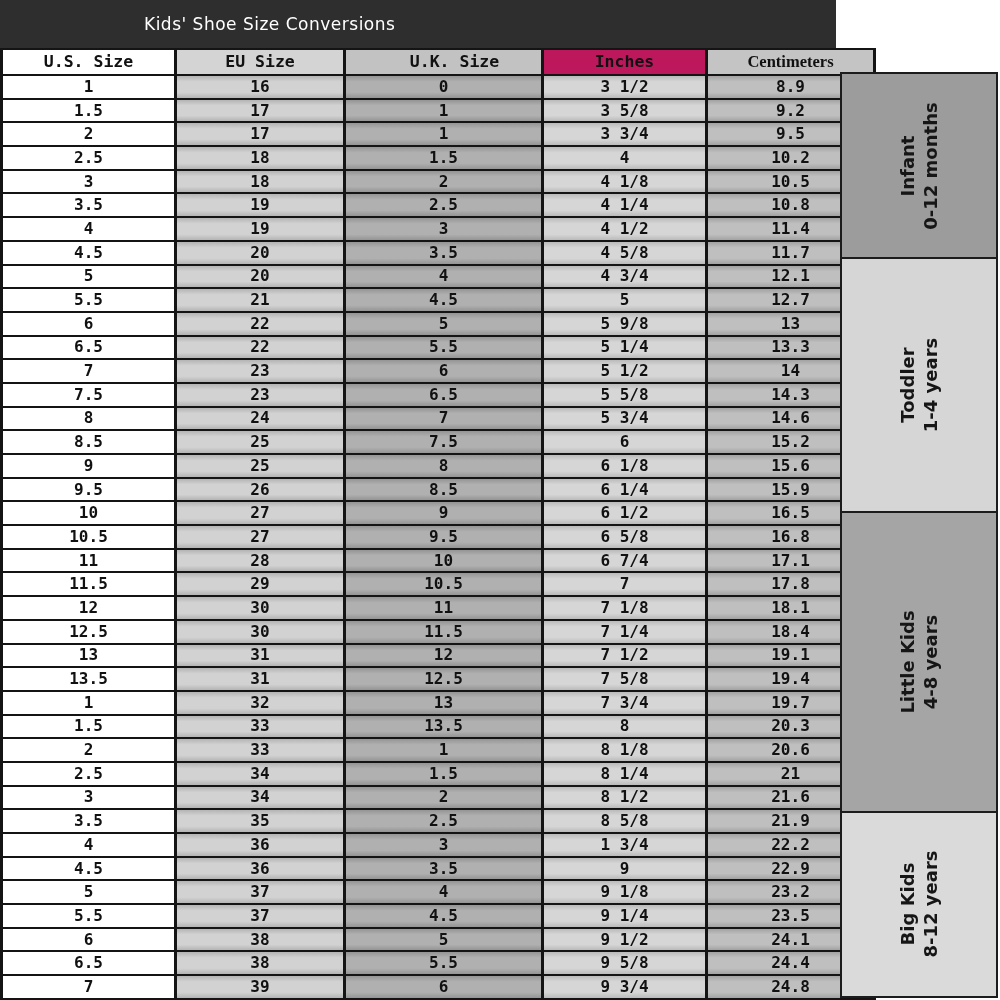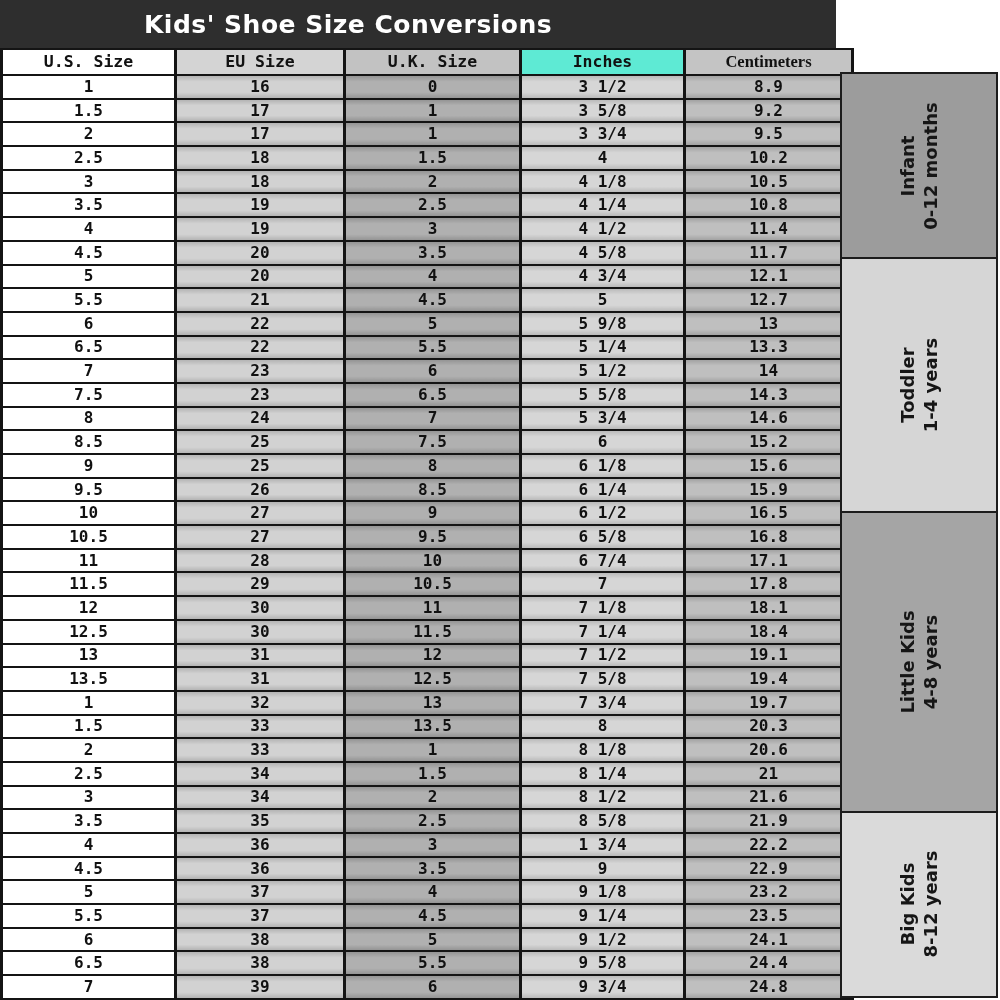--- a/index.html
+++ b/index.html
@@ -2,38 +2,38 @@
 <html><head>
 <meta charset="utf-8">
 <style>
   html,body{margin:0;padding:0;background:#fff;}
   #page{position:relative;width:1000px;height:1000px;background:#fff;overflow:hidden;
         font-family:"DejaVu Sans Mono","Liberation Mono",monospace;}
   
   #titlebar{position:absolute;left:0;top:0;width:836px;height:48px;background:#2e2e2e;
             display:flex;align-items:center;}
   #titlebar .title{color:#fff;font-family:"DejaVu Sans","Liberation Sans",sans-serif;
-            font-weight:bold;font-size:25px;padding-left:144px;letter-spacing:.5px;}
+            font-weight:normal;font-size:17px;padding-left:144px;letter-spacing:.5px;}
   
   #conv-table{position:absolute;left:0;top:48px;width:836px;height:952px;
               border-collapse:collapse;table-layout:fixed;}
   #conv-table th,#conv-table td{border:2px solid #141414;border-left-width:3px;border-right-width:3px;
               text-align:center;vertical-align:middle;padding:0;font-weight:bold;color:#111;
               font-size:16px;line-height:1;overflow:hidden;white-space:nowrap;}
   #conv-table th{height:24px;font-size:16.5px;}
   
   .c0{background:#ffffff;}
   .c1{background:linear-gradient(180deg,#b4b4b4 0%,#d2d2d2 26%,#d2d2d2 74%,#b4b4b4 100%);}
   .c2{background:linear-gradient(180deg,#949494 0%,#b0b0b0 26%,#b0b0b0 74%,#949494 100%);}
   .c3{background:linear-gradient(180deg,#bababa 0%,#d6d6d6 26%,#d6d6d6 74%,#bababa 100%);}
   .c4{background:linear-gradient(180deg,#a2a2a2 0%,#bfbfbf 26%,#bfbfbf 74%,#a2a2a2 100%);}
   th.c0{background:#ffffff;margin-top:40px;}
   th.c1{background:#d4d4d4;}
   th.c2{background:#c2c2c2;}
-  th.c3{background:#5eead4;margin-top:16px;}
+  th.c3{background:#be185d;margin-top:16px;}
   th.c4{background:#c4c4c4;font-family:Liberation Serif, serif;}
   
   #bands{position:absolute;left:840px;top:72px;width:158px;height:926px;
          display:flex;flex-direction:column;}
   .band{position:relative;border:2px solid #1c1c1c;margin-top:-2px;}
   .band:first-child{margin-top:0;}
   .band .rot{position:absolute;left:50%;top:50%;transform:translate(-50%,-50%) rotate(-90deg);
          text-align:center;white-space:nowrap;color:#161616;font-weight:bold;
          font-family:"DejaVu Sans","Liberation Sans",sans-serif;font-size:18px;line-height:1.3;}
 </style>
@@ -44,21 +44,21 @@
 
   <div id="titlebar">
     <span class="title">Kids' Shoe Size Conversions</span>
   </div>
 
   <table id="conv-table">
     <thead>
       <tr id="head-row">
           <th class="c0" style="width: 171px;">U.S. Size</th>
           <th class="c1" style="width: 166px;">EU Size</th>
-          <th class="c2" style="width: 173px;">U.K. Size</th>
+          <th class="c2" style="width: 173px; padding-left: 22px;">U.K. Size</th>
           <th class="c3" style="width: 161px;">Inches</th>
           <th class="c4" style="width: 165px;">Centimeters</th>
         </tr>
     </thead>
     <tbody id="body-rows">
         <tr>
           <td class="c0">1</td>
           <td class="c1">16</td>
           <td class="c2">0</td>
           <td class="c3">3 1/2</td>

